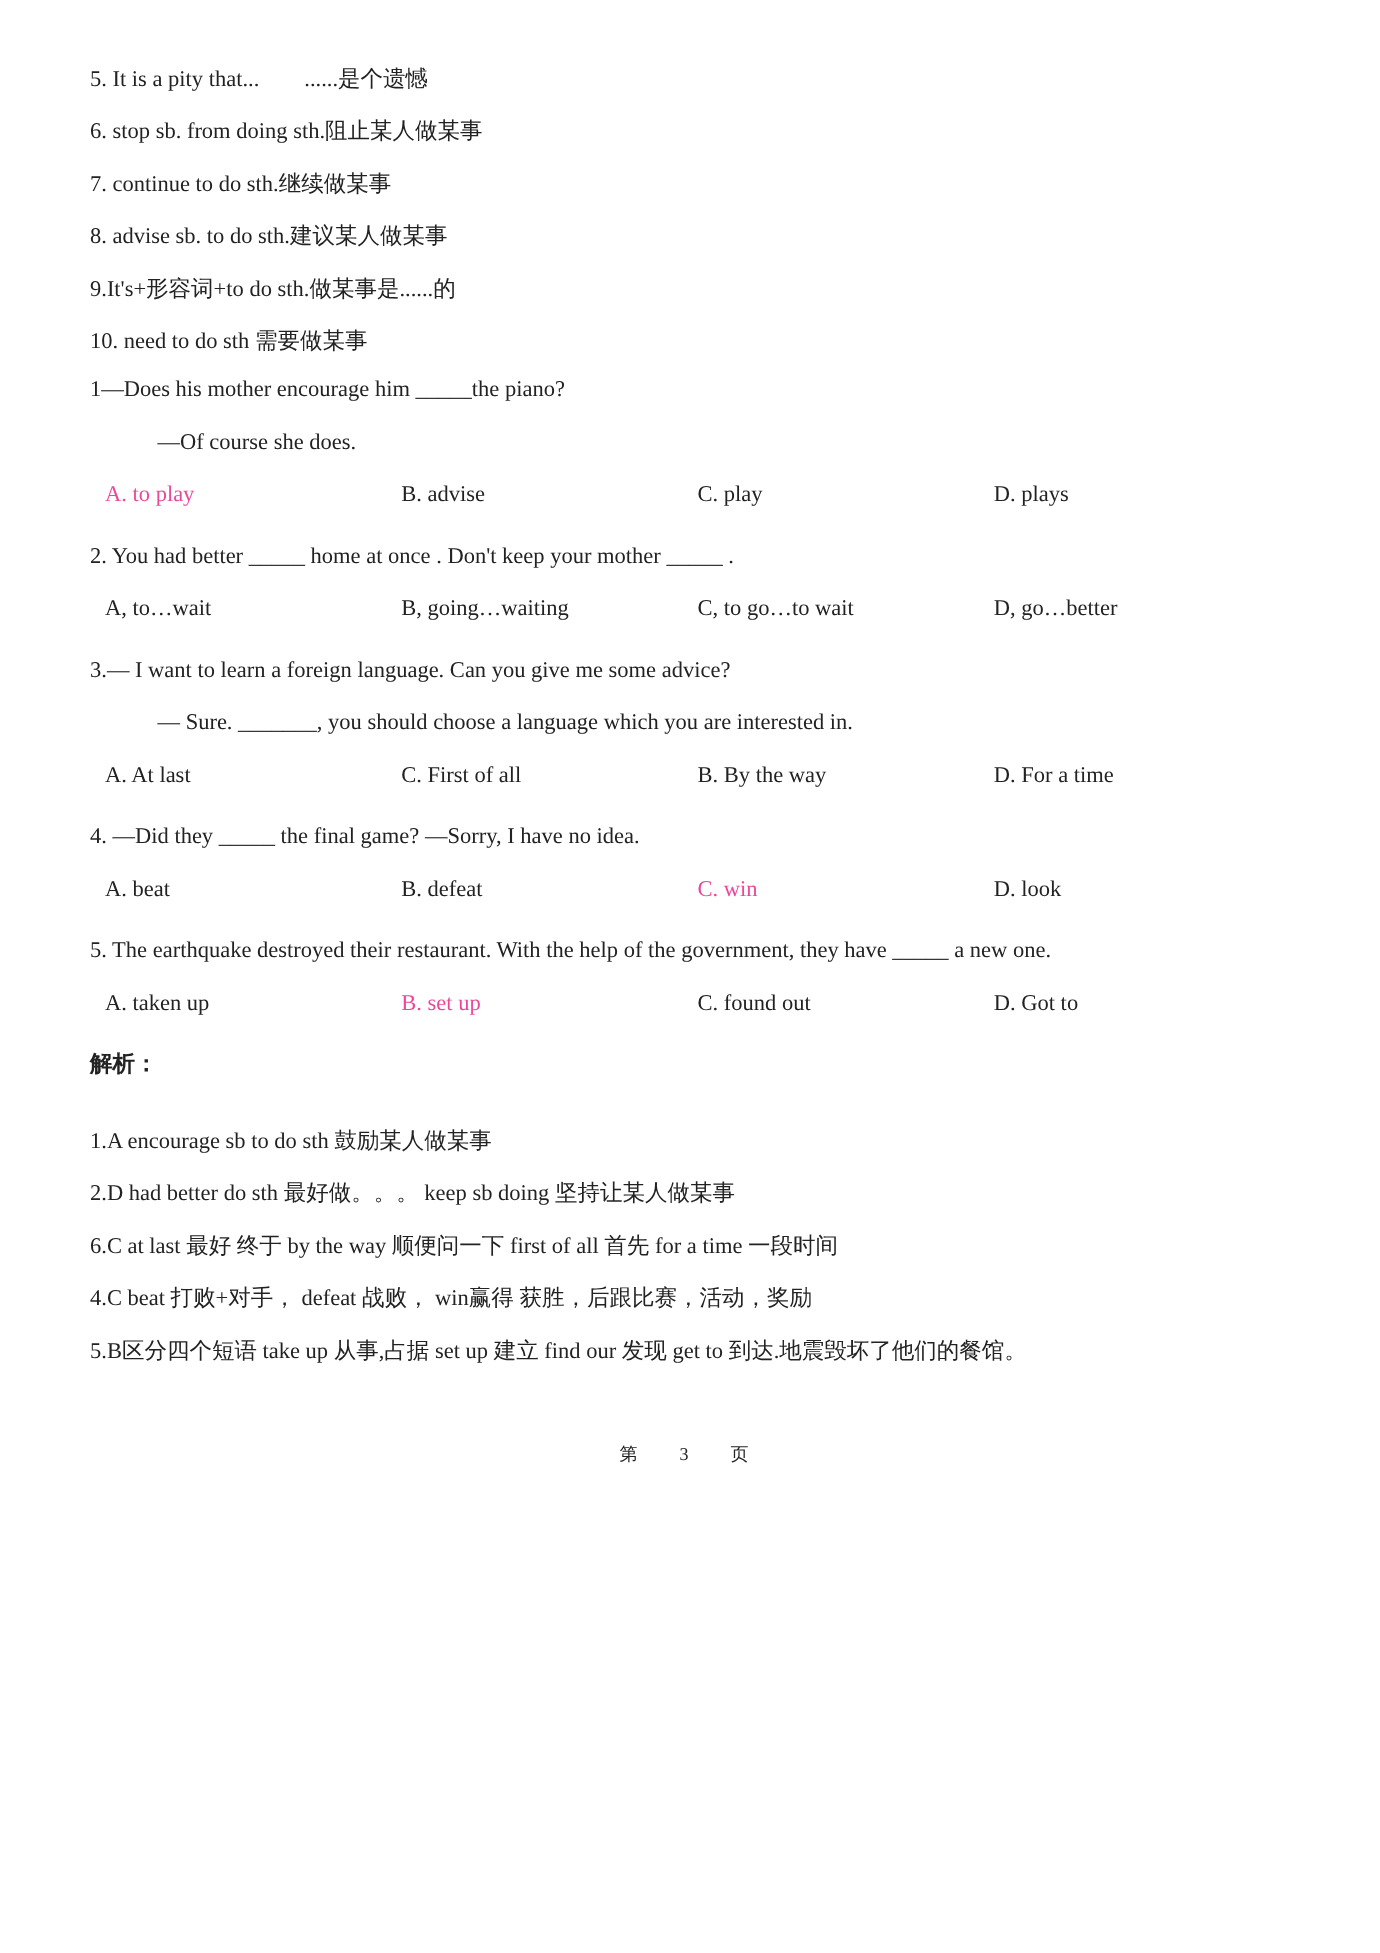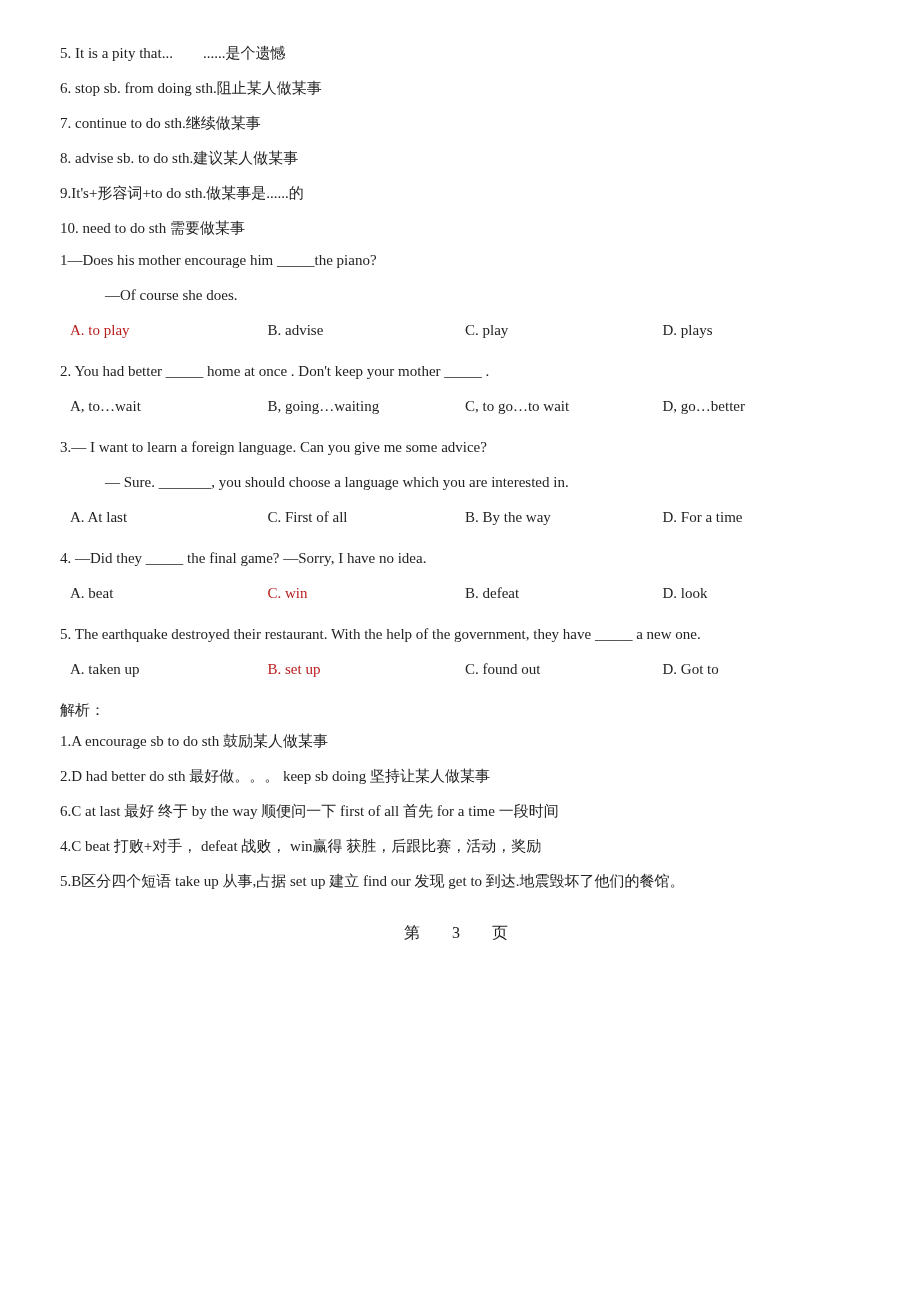--- a/index.html
+++ b/index.html
@@ -23,30 +23,30 @@
       display: flex;
       flex-direction: row;
       gap: 0;
       margin-bottom: 14px;
       padding-left: 10px;
     }
     .answer-option {
       flex: 1;
       min-width: 180px;
     }
-    .red { color: #b91c1c; }
+    .red { color: #ec4899; }
     .section-title {
-      font-weight: normal;
+      font-weight: bold;
       margin-top: 10px;
-      margin-bottom: 4px;
+      margin-bottom: 24px;
     }
     .page-num {
       text-align: center;
-      margin-top: 24px;
-      font-size: 16px;
+      margin-top: 44px;
+      font-size: 12px;
       letter-spacing: 8px;
     }
     .indent {
       padding-left: 30px;
       font-family: Liberation Serif, serif;
     }
   </style>
 </head>
 <body>
 
@@ -79,22 +79,22 @@
 <div class="answer-row">
   <div class="answer-option">A. At last</div>
   <div class="answer-option">C. First of all</div>
   <div class="answer-option">B. By the way</div>
   <div class="answer-option">D. For a time</div>
 </div>
 
 <div class="line">4. —Did they _____ the final game? —Sorry, I have no idea.</div>
 <div class="answer-row">
   <div class="answer-option">A. beat</div>
+  <div class="answer-option">B. defeat</div>
   <div class="answer-option red">C. win</div>
-  <div class="answer-option">B. defeat</div>
   <div class="answer-option">D. look</div>
 </div>
 
 <div class="line">5. The earthquake destroyed their restaurant. With the help of the government, they have _____ a new one.</div>
 <div class="answer-row">
   <div class="answer-option">A. taken up</div>
   <div class="answer-option red">B. set up</div>
   <div class="answer-option">C. found out</div>
   <div class="answer-option">D. Got to</div>
 </div>

